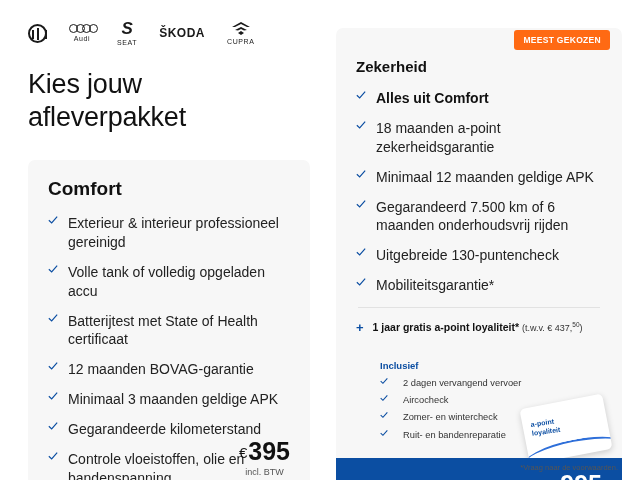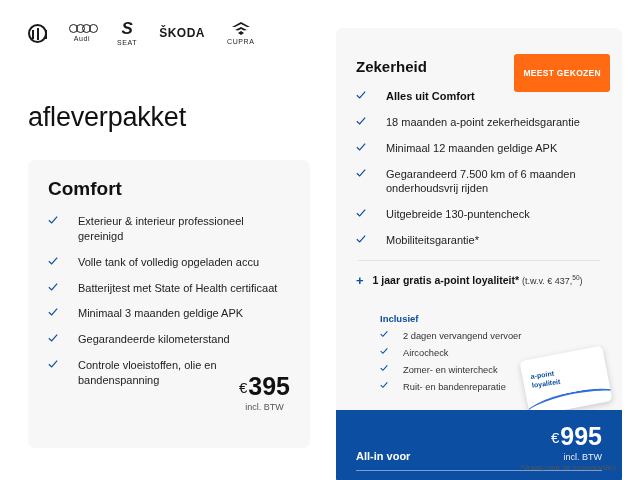--- a/index.html
+++ b/index.html
@@ -83,23 +83,23 @@
     border-radius: 7px;
     padding: 18px 20px 14px 20px;
     min-height: 288px;
     position: relative;
   }
   .card-title {
     font-size: 19px; font-weight: 700; color: #111; margin-bottom: 14px;
   }
   ul { list-style: none; }
   .feat {
-    display: flex; gap: 20px; align-items: flex-start;
+    display: flex; gap: 10px; align-items: flex-start;
     margin-bottom: 11px;
-    font-size: 11px; line-height: 1.35; color: #222;
+    font-size: 14px; line-height: 1.35; color: #222;
   }
   .feat .chk { flex: 0 0 auto; margin-top: 1px; }
   .chk svg { display: block; }
   .price-row {
     position: absolute; right: 20px; bottom: 36px;
     text-align: center;
   }
   .price {
     font-size: 25px; font-weight: 700; color: #111; line-height: 1;
     white-space: nowrap;
@@ -110,24 +110,24 @@
   
   .card-zeker {
     position: absolute;
     top: 28px; right: 18px;
     width: 286px;
     background: #f7f7f7;
     border-radius: 7px;
     overflow: hidden;
   }
   .badge {
-    position: absolute; top: 26px; right: 12px;
+    position: absolute; top: 2px; right: 12px;
     background: #ff6a13; color: #fff;
     font-size: 8.5px; font-weight: 700; letter-spacing: .3px;
-    padding: 14px 9px; border-radius: 3px;
+    padding: 5px 9px; border-radius: 3px;
   }
   .zeker-body { padding: 30px 20px 6px 20px; }
   .zeker-title { font-size: 15px; font-weight: 700; color: #111; margin-bottom: 14px; }
   .feat.bold { font-weight: 700; color: #111; }
 
   .divider { height: 1px; background: #e2e2e2; margin: 12px 2px 12px 2px; }
 
   .loyal {
     display: flex; gap: 9px; align-items: flex-start;
     font-size: 10.5px; line-height: 1.35;
@@ -220,21 +220,21 @@
           <path d="M13 1 L4 6 L7 6 L13 3 L19 6 L22 6 Z" fill="#1a1a1a"></path>
           <path d="M13 6 L7 9 L10 9.5 L13 8 L16 9.5 L19 9 Z" fill="#1a1a1a"></path>
           <path d="M13 10 L10 12 L13 14 L16 12 Z" fill="#1a1a1a"></path>
         </svg>
       </span>
       <span class="wordmark">CUPRA</span>
     </div>
   </div>
 
   <h1 class="headline">
-    <br>
+    <span>Kies jouw</span><br>
     <span>afleverpakket</span>
   </h1>
 
   <div class="cards">
     <div class="card-comfort">
       <div class="card-title">Comfort</div>
       <ul>
         <li class="feat">
           <span class="chk">
               <svg width="10" height="10" viewBox="0 0 12 12">
@@ -251,20 +251,28 @@
             </span>
           <span>Volle tank of volledig opgeladen accu</span>
         </li>
         <li class="feat">
           <span class="chk">
               <svg width="10" height="10" viewBox="0 0 12 12">
                 <path d="M1 6.3 L4.4 9.5 L11 2" fill="none" stroke="#0b4ea2" stroke-width="1.4"></path>
               </svg>
             </span>
           <span>Batterijtest met State of Health certificaat</span>
+        </li>
+        <li class="feat">
+          <span class="chk">
+              <svg width="10" height="10" viewBox="0 0 12 12">
+                <path d="M1 6.3 L4.4 9.5 L11 2" fill="none" stroke="#0b4ea2" stroke-width="1.4"></path>
+              </svg>
+            </span>
+          <span>12 maanden BOVAG-garantie</span>
         </li>
         <li class="feat">
           <span class="chk">
               <svg width="10" height="10" viewBox="0 0 12 12">
                 <path d="M1 6.3 L4.4 9.5 L11 2" fill="none" stroke="#0b4ea2" stroke-width="1.4"></path>
               </svg>
             </span>
           <span>Minimaal 3 maanden geldige APK</span>
         </li>
         <li class="feat">

